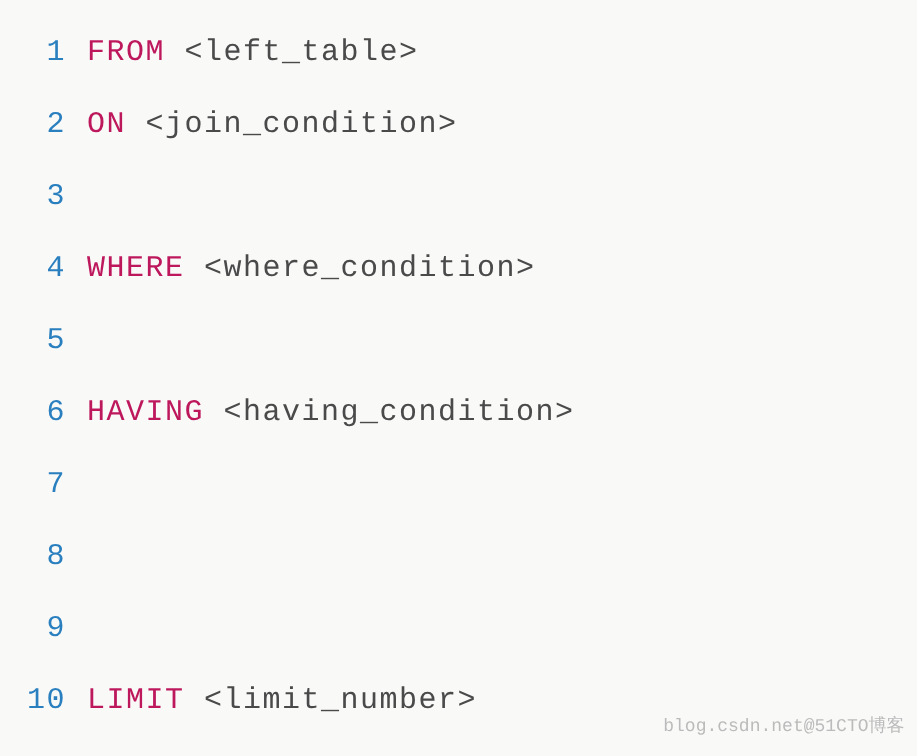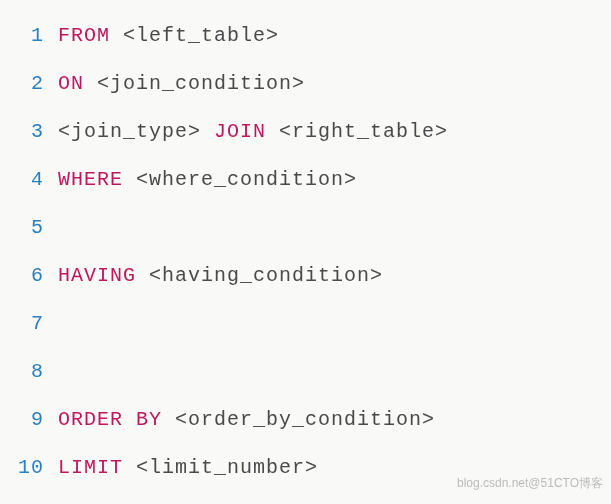--- a/index.html
+++ b/index.html
@@ -39,60 +39,58 @@
   }
   .pl {
     color: #4a4a4a;
   }
   .watermark {
     position: absolute;
     right: 8px;
     bottom: 12px;
     font-size: 12px;
     color: #bbb;
-    font-family: Liberation Sans, sans-serif;
+    font-family: Liberation Mono, monospace;
     letter-spacing: 0;
     text-align: center;
   }
 </style>
 </head>
 <body>
 
 <div class="code-container" id="code-root">
     <div class="line">
       <span class="ln">1</span>
       <span class="code"><span class="kw">FROM</span><span class="pl"> &lt;left_table&gt;</span></span>
     </div>
     <div class="line">
       <span class="ln">2</span>
       <span class="code"><span class="kw">ON</span><span class="pl"> &lt;join_condition&gt;</span></span>
     </div>
     <div class="line">
       <span class="ln">3</span>
-      <span class="code"><span class="pl">&lt;join_type&gt; </span><span class="kw">JOIN</span><span class="pl"> &lt;right_table&gt;</span></span>
     </div>
     <div class="line">
       <span class="ln">4</span>
       <span class="code"><span class="kw">WHERE</span><span class="pl"> &lt;where_condition&gt;</span></span>
     </div>
     <div class="line">
       <span class="ln">5</span>
     </div>
     <div class="line">
       <span class="ln">6</span>
       <span class="code"><span class="kw">HAVING</span><span class="pl"> &lt;having_condition&gt;</span></span>
     </div>
     <div class="line">
       <span class="ln">7</span>
     </div>
     <div class="line">
       <span class="ln">8</span>
     </div>
     <div class="line">
       <span class="ln">9</span>
-      <span class="code"><span class="kw">ORDER</span><span class="pl"> </span><span class="kw">BY</span><span class="pl"> &lt;order_by_condition&gt;</span></span>
     </div>
     <div class="line">
       <span class="ln">10</span>
       <span class="code"><span class="kw">LIMIT</span><span class="pl"> &lt;limit_number&gt;</span></span>
     </div>
   </div>
 <div class="watermark">blog.csdn.net@51CTO博客</div>
 
 </body></html>

